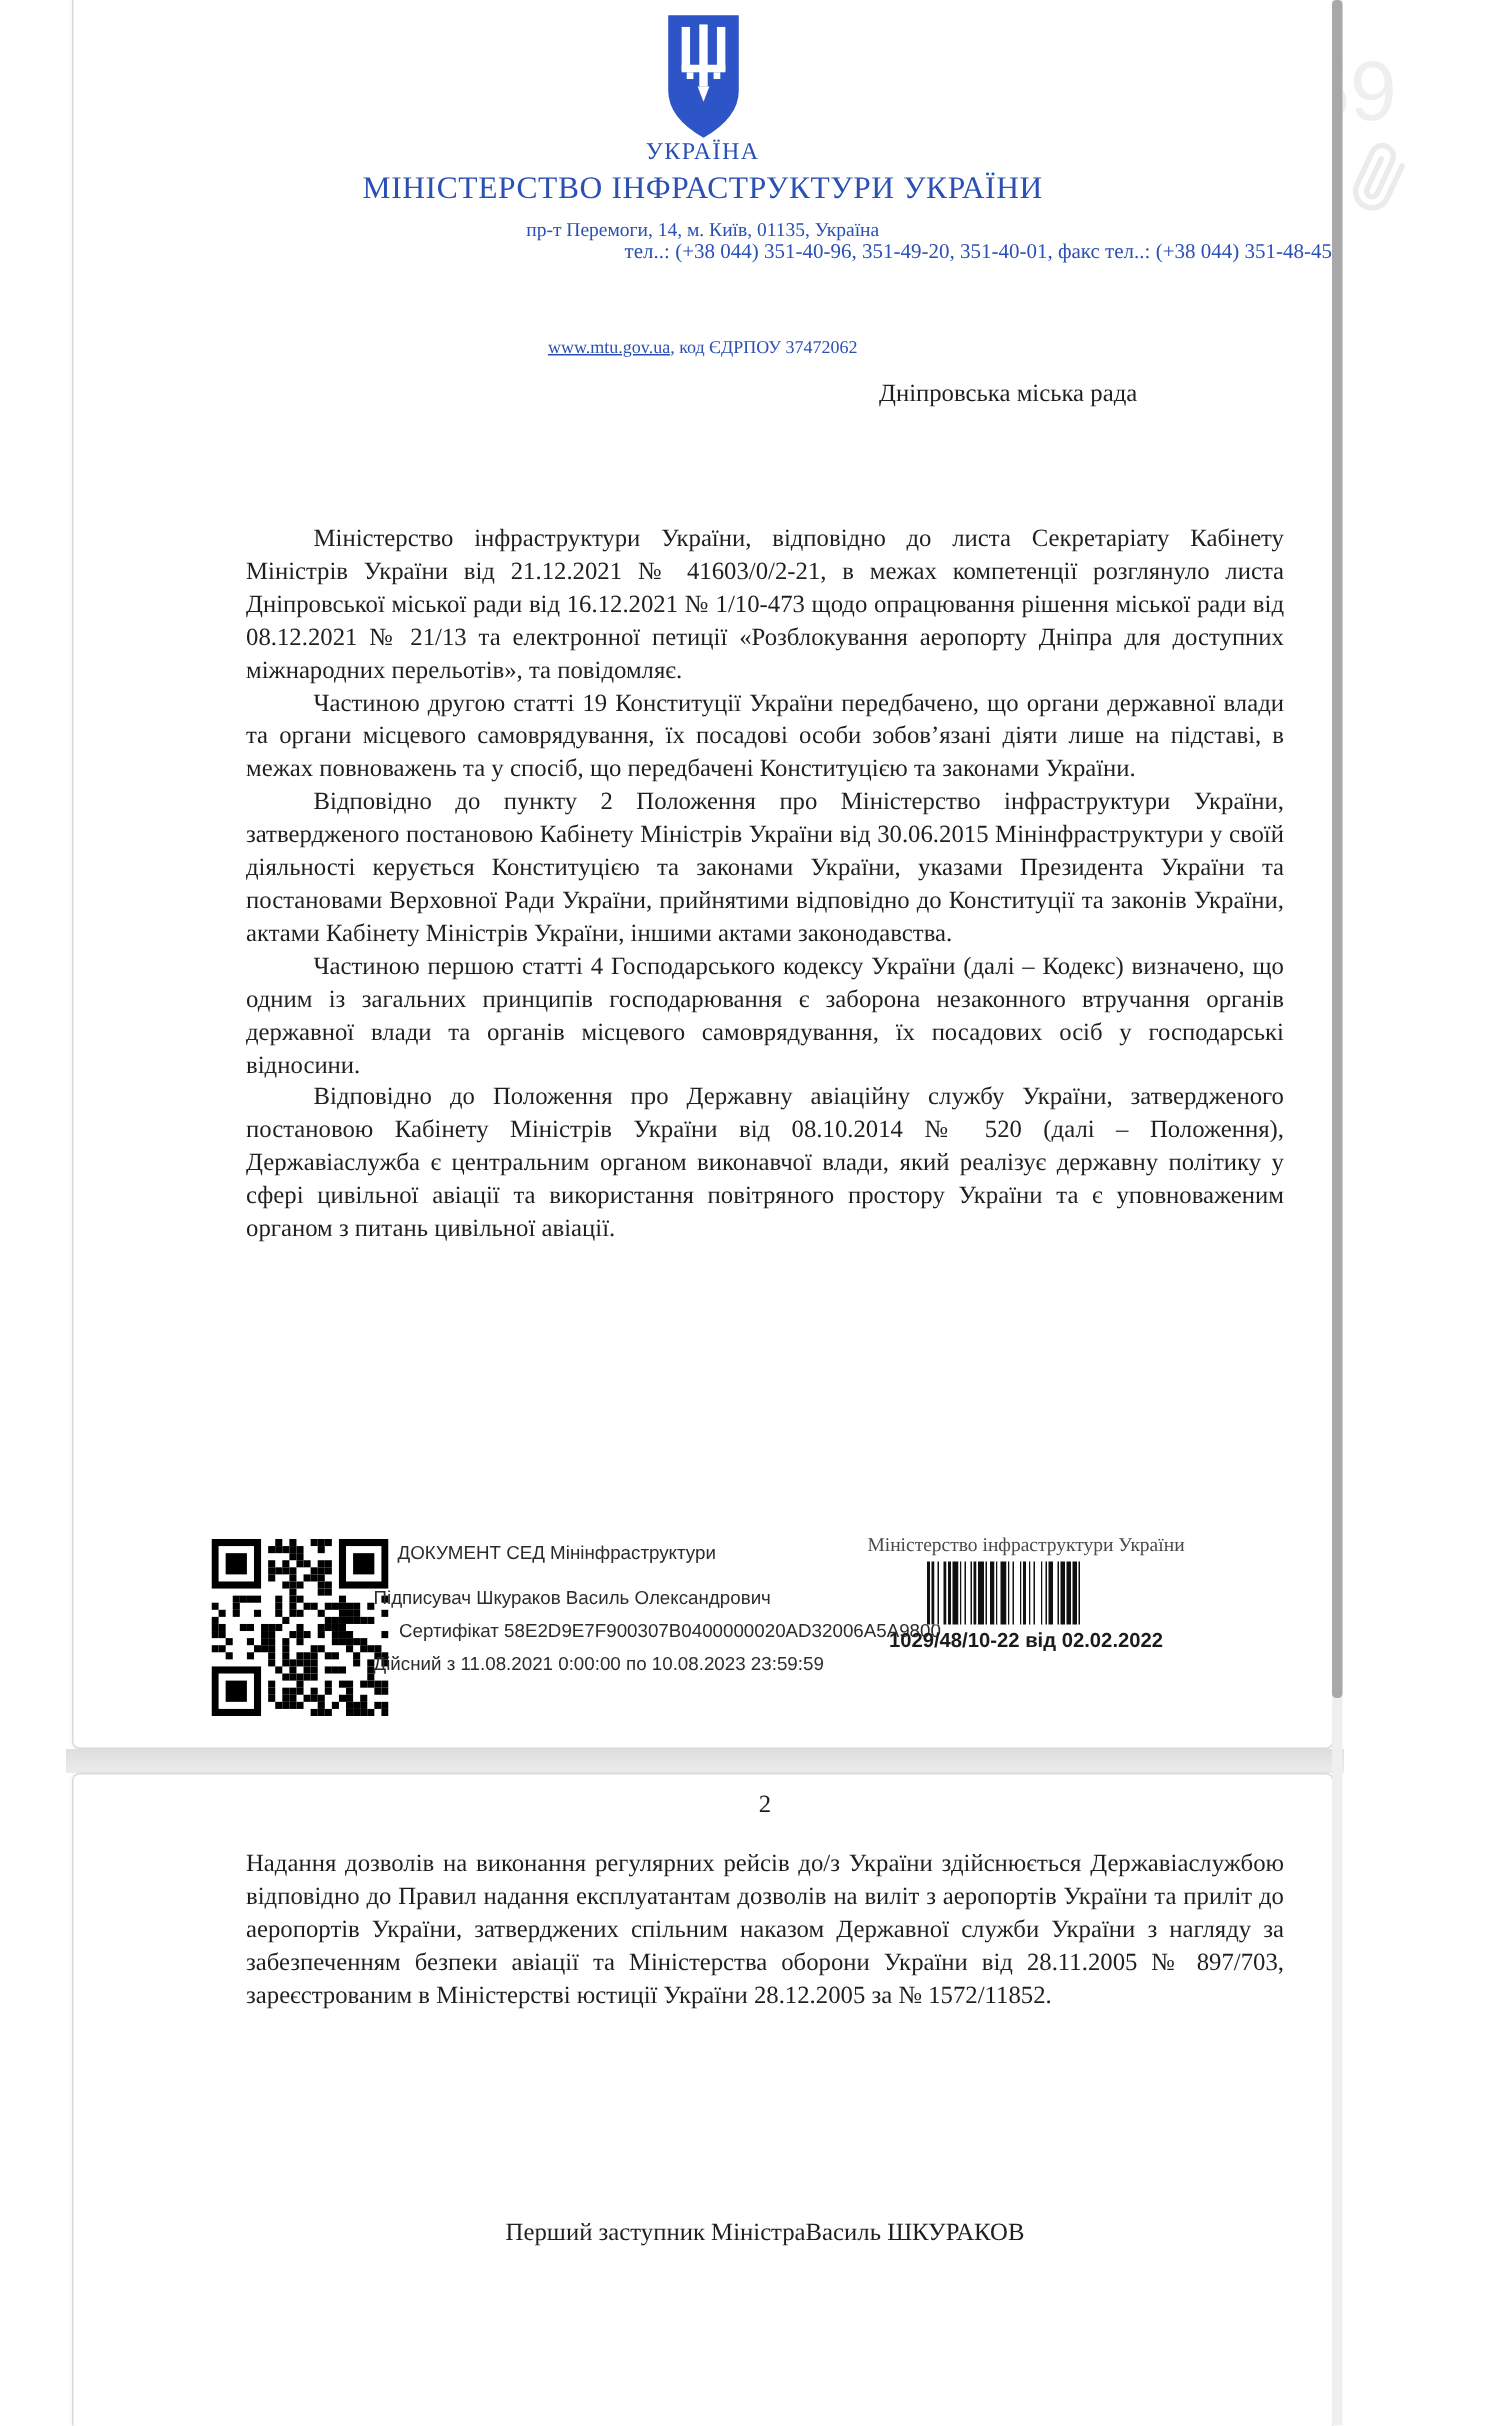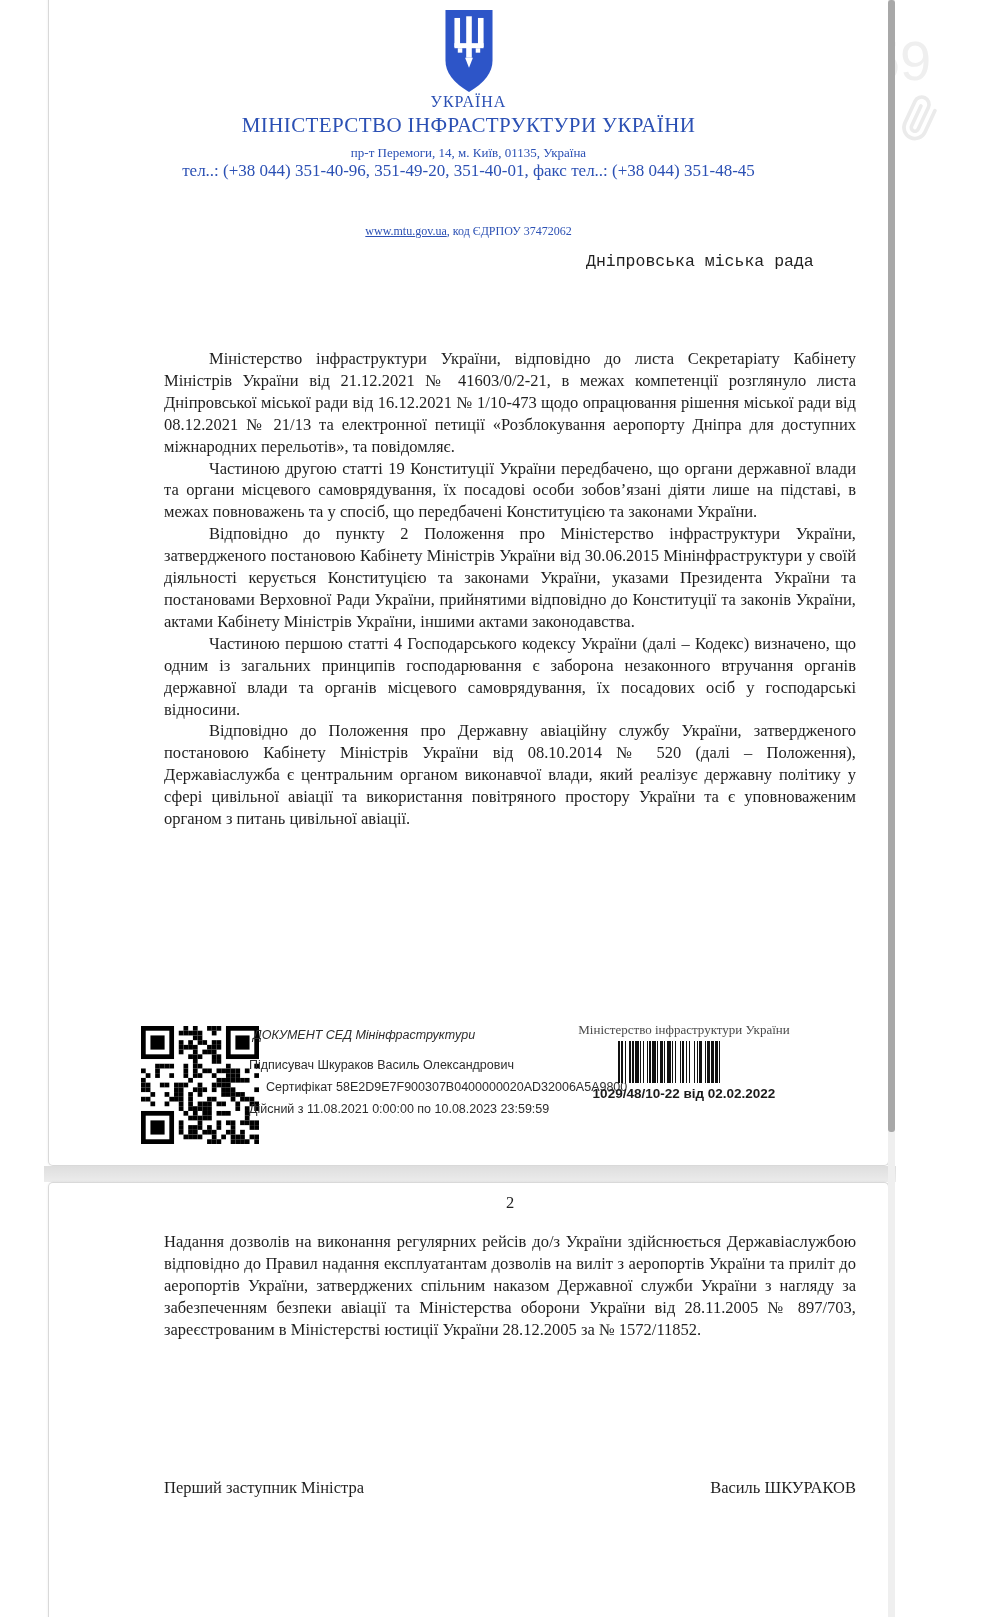--- a/index.html
+++ b/index.html
@@ -10,52 +10,52 @@
   #page1{top:-6px;height:1172px;border-top:none;border-bottom-left-radius:5px;border-bottom-right-radius:5px;}
   #page2{top:1182px;height:460px;border-bottom:none;border-top-left-radius:5px;border-top-right-radius:5px;}
   .page-gap{position:absolute;left:44px;top:1166px;width:852px;height:16px;
             background:linear-gradient(#dedede,#ececec);}
   
   .letterhead{position:absolute;top:0;left:0;width:100%;text-align:center;color:#2b50b4;}
   .emblem{position:absolute;top:14px;left:392px;}
   .lh-country{position:absolute;top:99px;width:100%;font-size:16px;letter-spacing:1px;}
   .lh-ministry{position:absolute;top:119px;width:100%;font-size:21px;letter-spacing:.4px;}
   .lh-addr{position:absolute;top:151px;width:100%;font-size:13px;}
-  .lh-phones{position:absolute;top:167px;width:100%;font-size:17px;}
+  .lh-phones{position:absolute;top:167px;width:100%;font-size:14px;text-align:right;}
   .lh-web{position:absolute;top:183px;width:100%;font-size:12px;margin-top:47px;}
   .lh-web .link{text-decoration:underline;cursor:pointer;}
   
-  .recipient{position:absolute;left:537px;top:258px;font-size:16.5px;font-family:Liberation Mono, monospace;}
+  .recipient{position:absolute;left:537px;top:258px;font-size:16.5px;}
   .bodytext{position:absolute;left:115px;top:310px;width:692px;font-size:16.5px;line-height:21.9px;margin-top:44px;}
   .bodytext p{margin:0;text-align:justify;text-indent:45px;}
   .bodytext p.cont-next{text-align-last:justify;}
   
   .sed{position:absolute;left:92px;top:1028px;font-family:"Liberation Sans","DejaVu Sans",sans-serif;
        font-size:12.5px;color:#2c2c2c;}
   .qr{position:absolute;left:0;top:4px;width:118px;height:118px;}
   .sed-lines{position:absolute;left:108px;top:0;width:420px;white-space:nowrap;}
-  .sed-title{position:absolute;left:4px;top:6px;font-style:italic;}
+  .sed-title{position:absolute;left:16px;top:6px;}
   .sed-signer{position:absolute;left:0;top:36px;}
   .sed-cert{position:absolute;left:17px;top:58px;}
   .sed-valid{position:absolute;left:0;top:80px;}
   .u{}
   
   .stamp{position:absolute;left:490px;top:1028px;width:290px;text-align:center;}
   .stamp-org{font-size:13px;color:#4a4a4a;font-family:"Liberation Serif",serif;}
   .barcode{margin:3px auto 0;width:132px;height:42px;display:flex;align-items:stretch;}
   .barcode div{height:100%;}
   .stamp-num{margin-top:3px;font-family:"Liberation Sans","DejaVu Sans",sans-serif;
              font-weight:bold;font-size:13.5px;color:#1b1b1b;}
   
   .pagenum{position:absolute;left:115px;top:10px;width:692px;text-align:center;font-size:16.5px;}
   .bodytext2{position:absolute;left:115px;top:48px;width:692px;font-size:16.5px;line-height:21.9px;}
   .bodytext2 p{margin:0;text-align:justify;}
   .bodytext2 p+p{text-indent:45px;}
   .sig-row{position:absolute;left:115px;top:295px;width:692px;display:flex;
-           justify-content:space-between;font-size:16.5px;}
+           justify-content:center;font-size:16.5px;}
   
   .sb-track{position:absolute;left:888px;top:0;width:7px;height:1617px;background:#efefef;}
   .sb-thumb{position:absolute;left:0;top:0;width:7px;height:1132px;background:#a8a8a8;border-radius:3px;}
   .wm-59{position:absolute;left:845px;top:28px;width:110px;font-family:"Liberation Sans",sans-serif;
          font-size:56px;color:#efefef;text-align:center;z-index:-1;}
   .wm-clip{position:absolute;left:898px;top:96px;transform:rotate(-20deg);z-index:-1;}
 </style>
 </head>
 <body>
 

